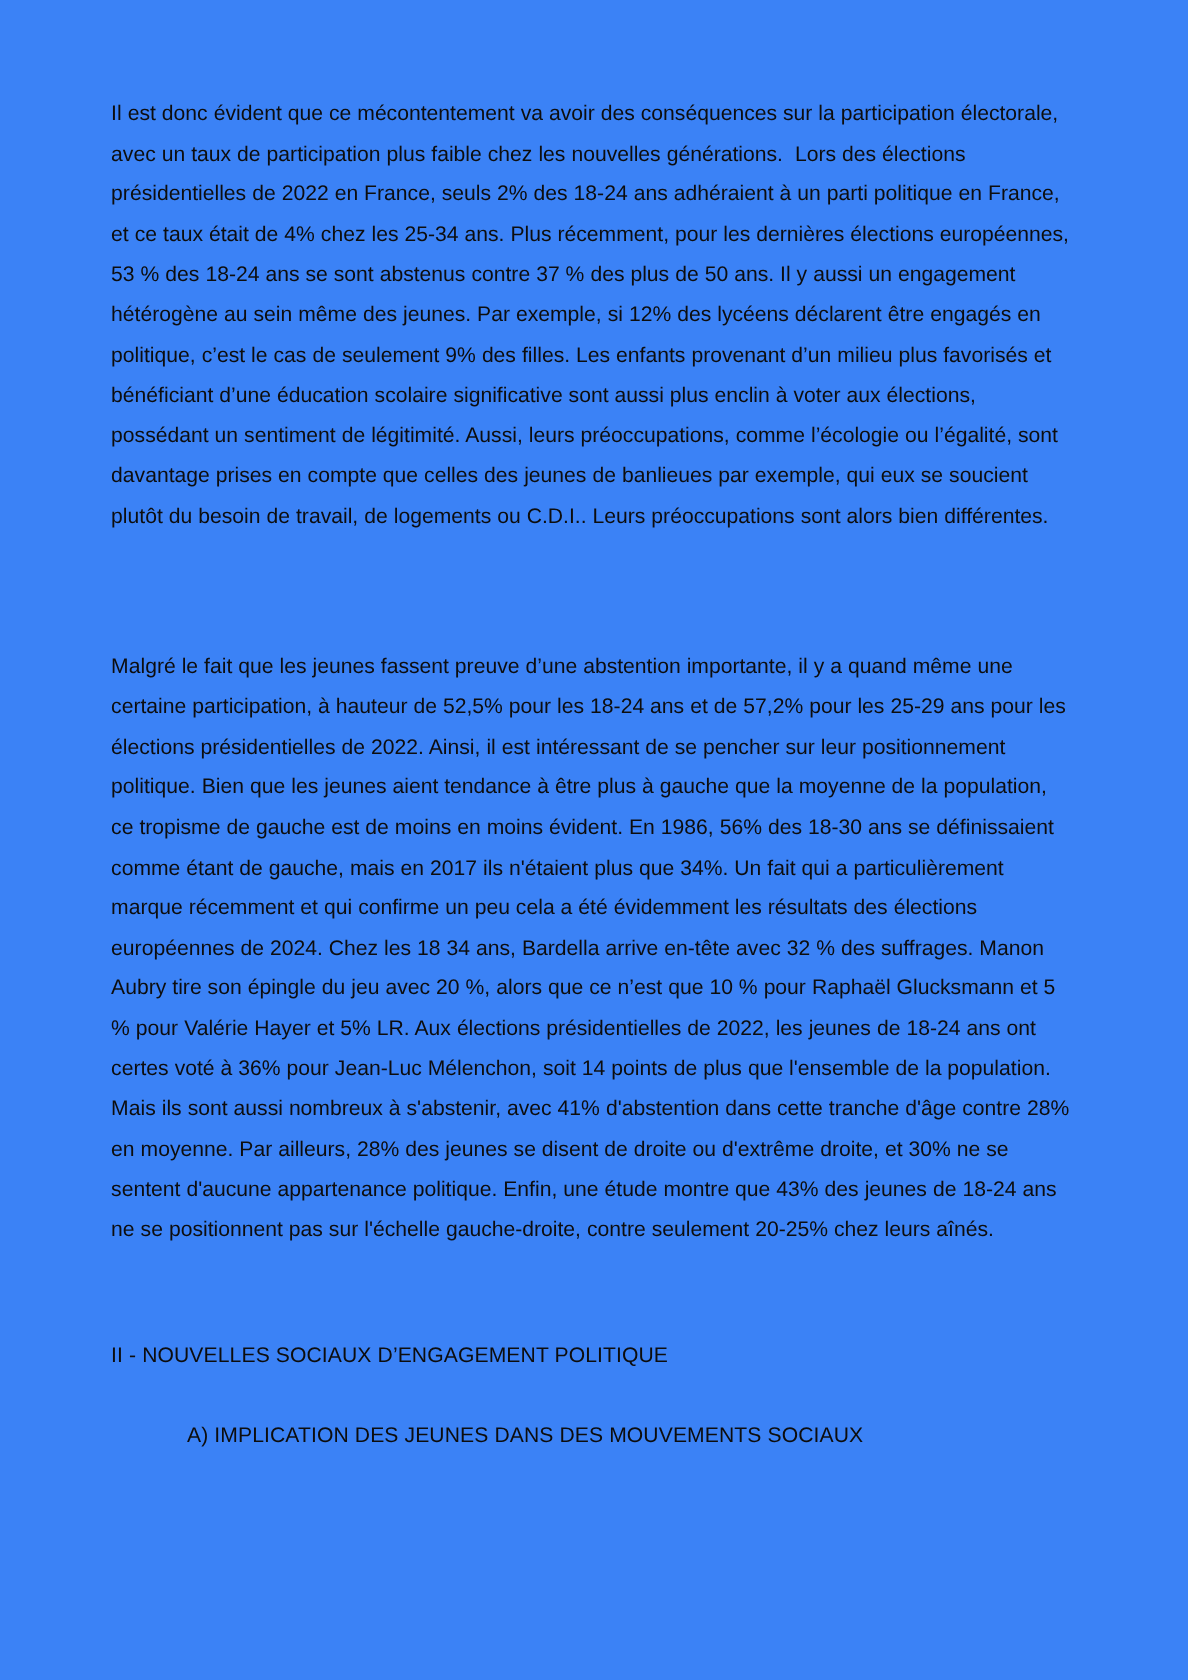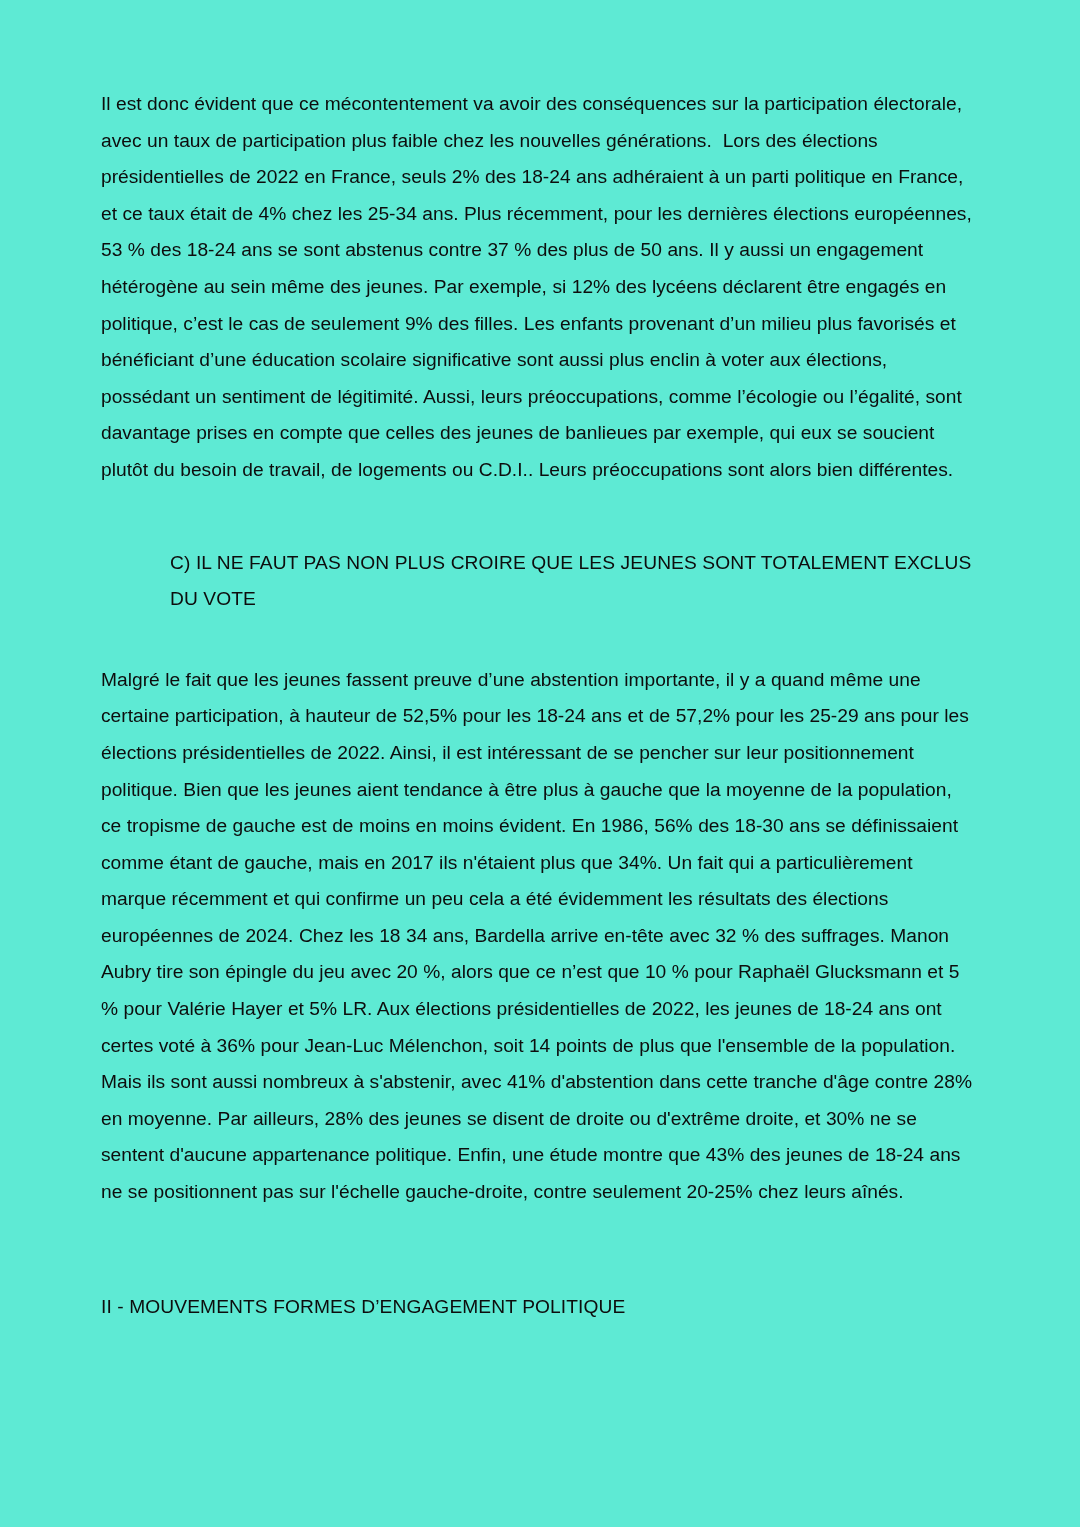--- a/index.html
+++ b/index.html
@@ -11,21 +11,21 @@
     width: 1080px;
     height: 1527px;
     font-family: "Liberation Sans", sans-serif;
     color: #000000;
     overflow: hidden;
   }
   .page {
     position: relative;
     width: 1080px;
     height: 1527px;
-    background: #5eead4;
+    background: #3b82f6;
     box-sizing: border-box;
     padding: 86px 104px 0 101px;
   }
   .doc-body {
     width: 875px;
   }
   p.para {
     margin: 0;
     font-size: 19.2px;
     line-height: 36.6px;
@@ -55,30 +55,30 @@
 </head>
 <body>
 
 <div class="page">
   <div class="doc-body">
 
     <p class="para">Il est donc évident que ce mécontentement va avoir des conséquences sur la participation électorale, avec un taux de participation plus faible chez les nouvelles générations.  Lors des élections présidentielles de 2022 en France, seuls 2% des 18-24 ans adhéraient à un parti politique en France, et ce taux était de 4% chez les 25-34 ans. Plus récemment, pour les dernières élections européennes, 53 % des 18-24 ans se sont abstenus contre 37 % des plus de 50 ans. Il y aussi un engagement hétérogène au sein même des jeunes. Par exemple, si 12% des lycéens déclarent être engagés en politique, c’est le cas de seulement 9% des filles. Les enfants provenant d’un milieu plus favorisés et bénéficiant d’une éducation scolaire significative sont aussi plus enclin à voter aux élections, possédant un sentiment de légitimité. Aussi, leurs préoccupations, comme l’écologie ou l’égalité, sont davantage prises en compte que celles des jeunes de banlieues par exemple, qui eux se soucient plutôt du besoin de travail, de logements ou C.D.I.. Leurs préoccupations sont alors bien différentes.</p>
 
     <div class="gap-xl"></div>
 
-    <h2 class="section-heading indent-heading">C) IL NE FAUT PAS NON PLUS CROIRE QUE LES JEUNES SONT TOTALEMENT EXCLUS DU VOTE</h2>
 
     <div class="gap-lg"></div>
 
     <p class="para">Malgré le fait que les jeunes fassent preuve d’une abstention importante, il y a quand même une certaine participation, à hauteur de 52,5% pour les 18-24 ans et de 57,2% pour les 25-29 ans pour les élections présidentielles de 2022. Ainsi, il est intéressant de se pencher sur leur positionnement politique. Bien que les jeunes aient tendance à être plus à gauche que la moyenne de la population, ce tropisme de gauche est de moins en moins évident. En 1986, 56% des 18-30 ans se définissaient comme étant de gauche, mais en 2017 ils n'étaient plus que 34%. Un fait qui a particulièrement marque récemment et qui confirme un peu cela a été évidemment les résultats des élections européennes de 2024. Chez les 18 34 ans, Bardella arrive en-tête avec 32 % des suffrages. Manon Aubry tire son épingle du jeu avec 20 %, alors que ce n’est que 10 % pour Raphaël Glucksmann et 5 % pour Valérie Hayer et 5% LR. Aux élections présidentielles de 2022, les jeunes de 18-24 ans ont certes voté à 36% pour Jean-Luc Mélenchon, soit 14 points de plus que l'ensemble de la population. Mais ils sont aussi nombreux à s'abstenir, avec 41% d'abstention dans cette tranche d'âge contre 28% en moyenne. Par ailleurs, 28% des jeunes se disent de droite ou d'extrême droite, et 30% ne se sentent d'aucune appartenance politique. Enfin, une étude montre que 43% des jeunes de 18-24 ans ne se positionnent pas sur l'échelle gauche-droite, contre seulement 20-25% chez leurs aînés.</p>
 
     <div class="gap-md"></div>
 
 
     <div class="gap-md"></div>
 
-    <h2 class="section-heading">II - MOUVEMENTS FORMES D’ENGAGEMENT POLITIQUE</h2>
+    <h2 class="section-heading">II - NOUVELLES SOCIAUX D’ENGAGEMENT POLITIQUE</h2>
 
     <div class="gap-sm"></div>
 
+    <h3 class="sub-heading indent-heading">A) IMPLICATION DES JEUNES DANS DES MOUVEMENTS SOCIAUX</h3>
 
   </div>
 </div>
 
 </body></html>

